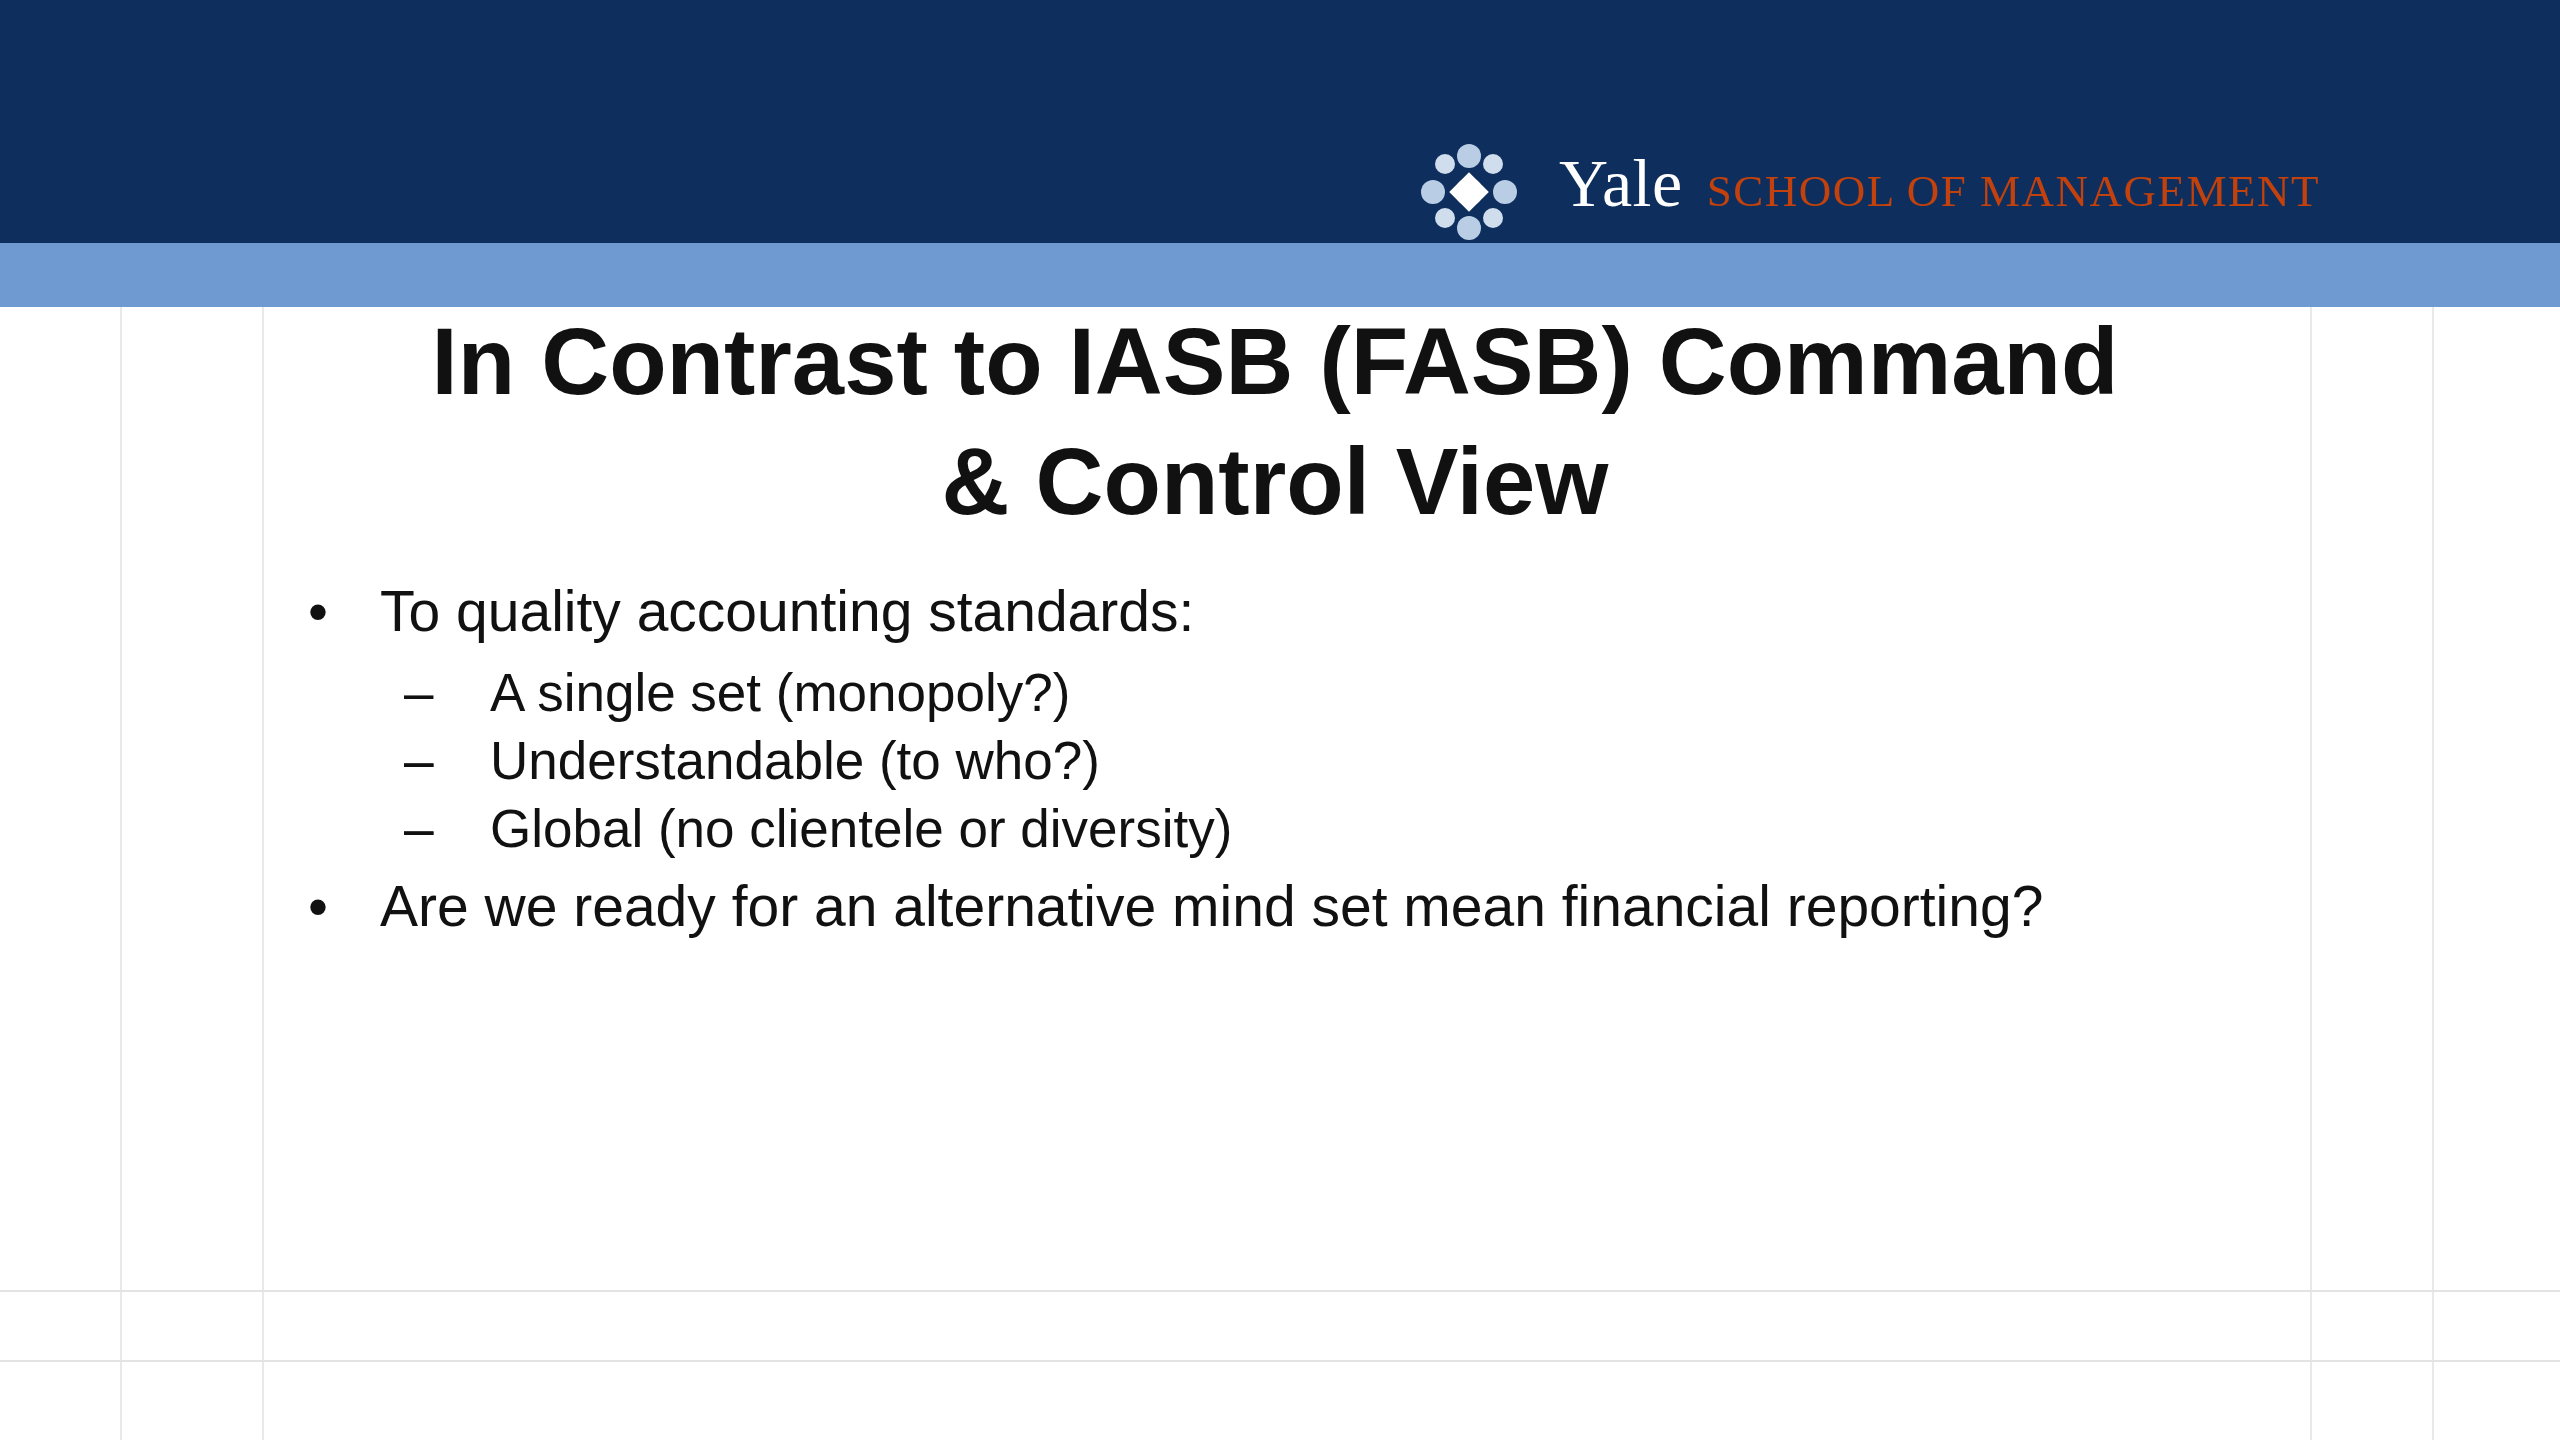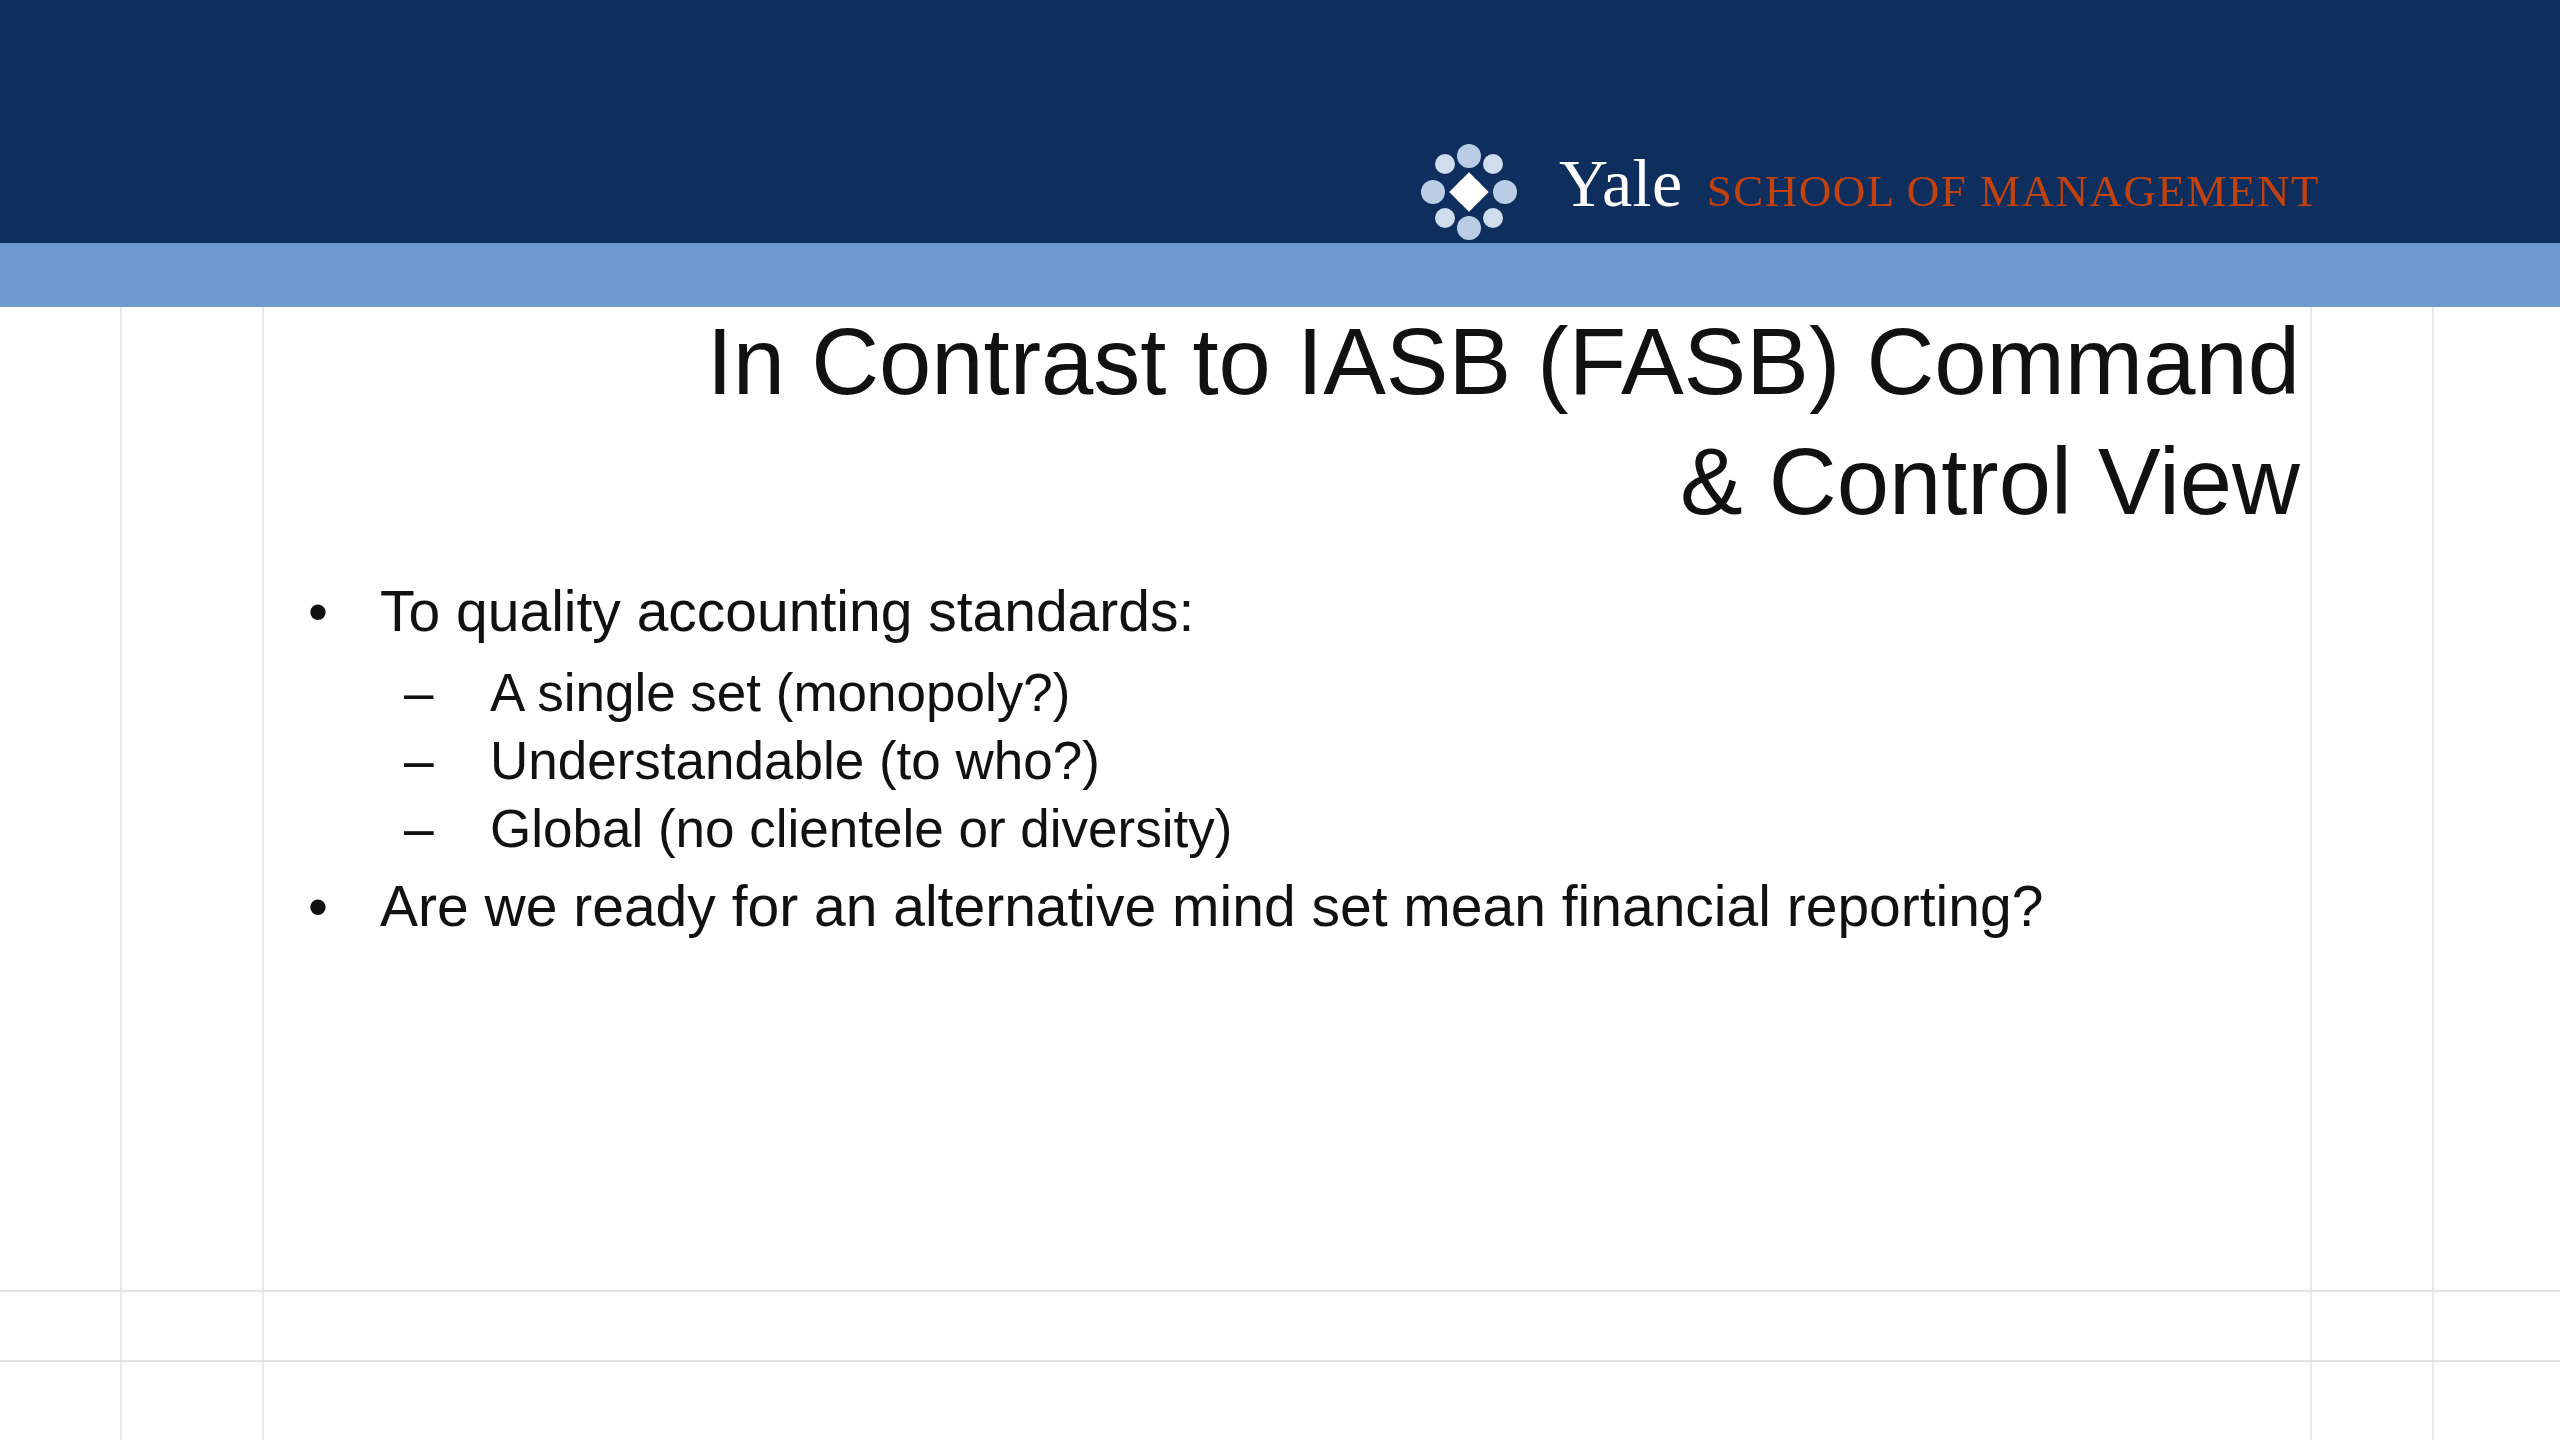--- a/index.html
+++ b/index.html
@@ -107,28 +107,28 @@
   .wordmark .som {
     font-family: "Liberation Serif", serif;
     font-size: 45px;
     color: #c2410c;
     letter-spacing: 1.5px;
   }
 
   
   .title {
     position: absolute;
-    left: 270px;
+    left: 260px;
     top: 315px;
     width: 2030px;
-    text-align: right;
+    text-align: center;
     font-size: 94px;
     line-height: 1.0;
     color: #111111;
-    font-weight: 400;
+    font-weight: 700;
   }
   .title .line { display: block; margin-bottom: 26px; }
 
   .body-block {
     position: absolute;
     left: 270px;
     top: 578px;
     width: 2030px;
   }
 

